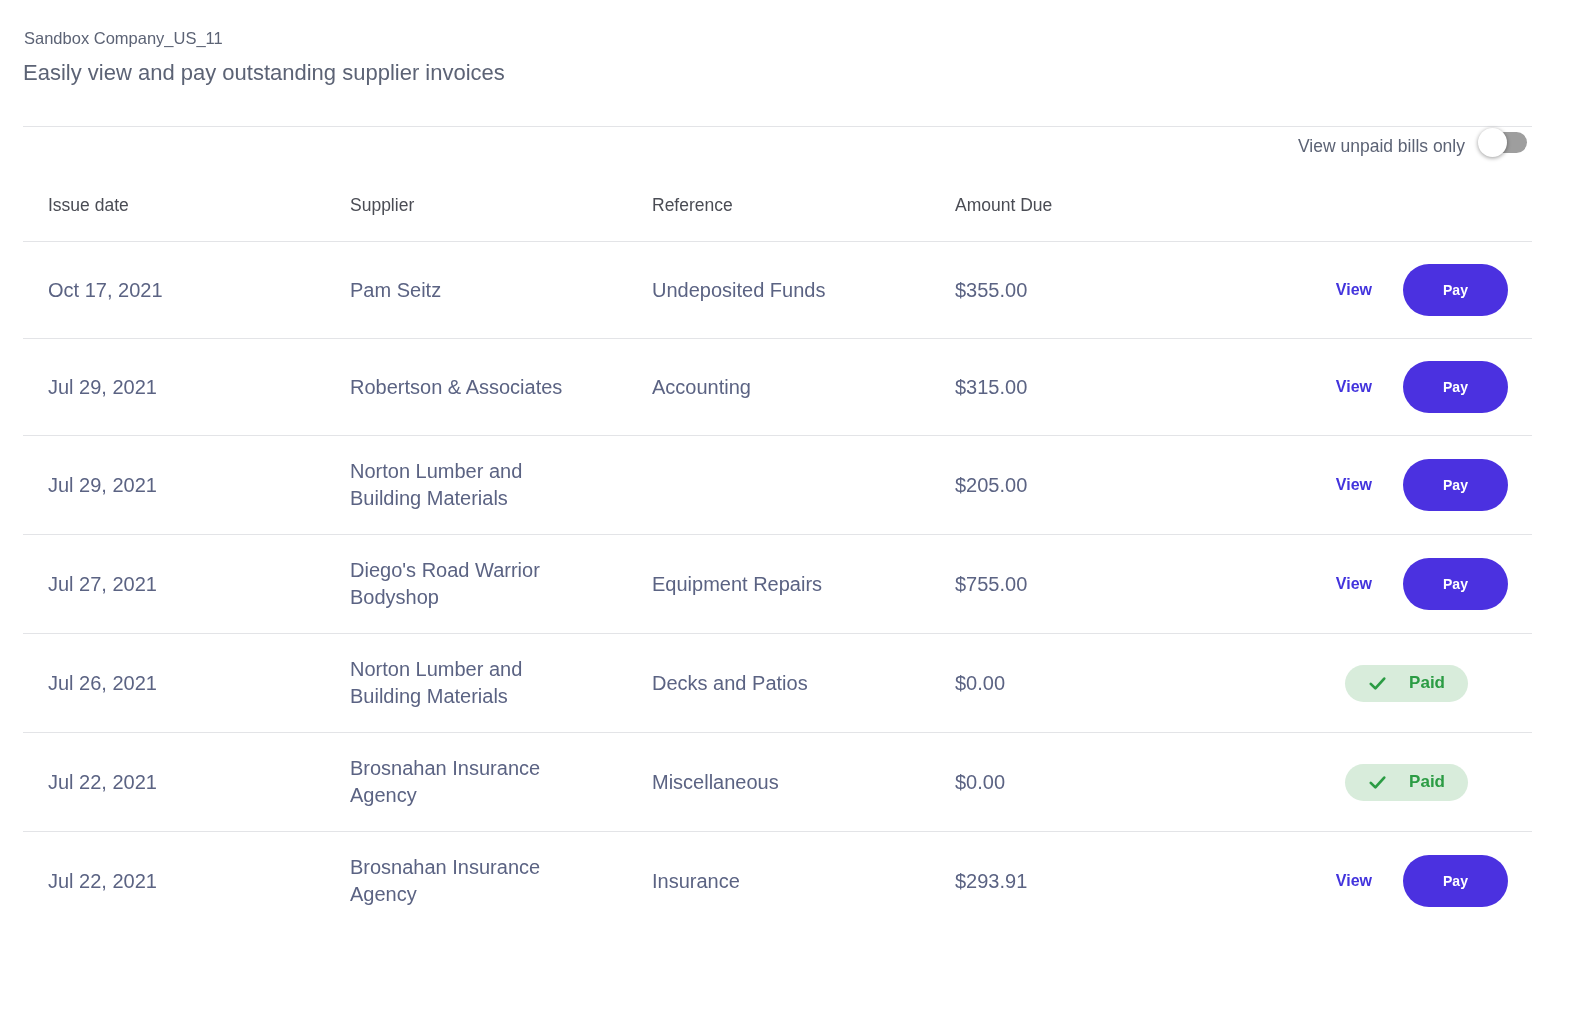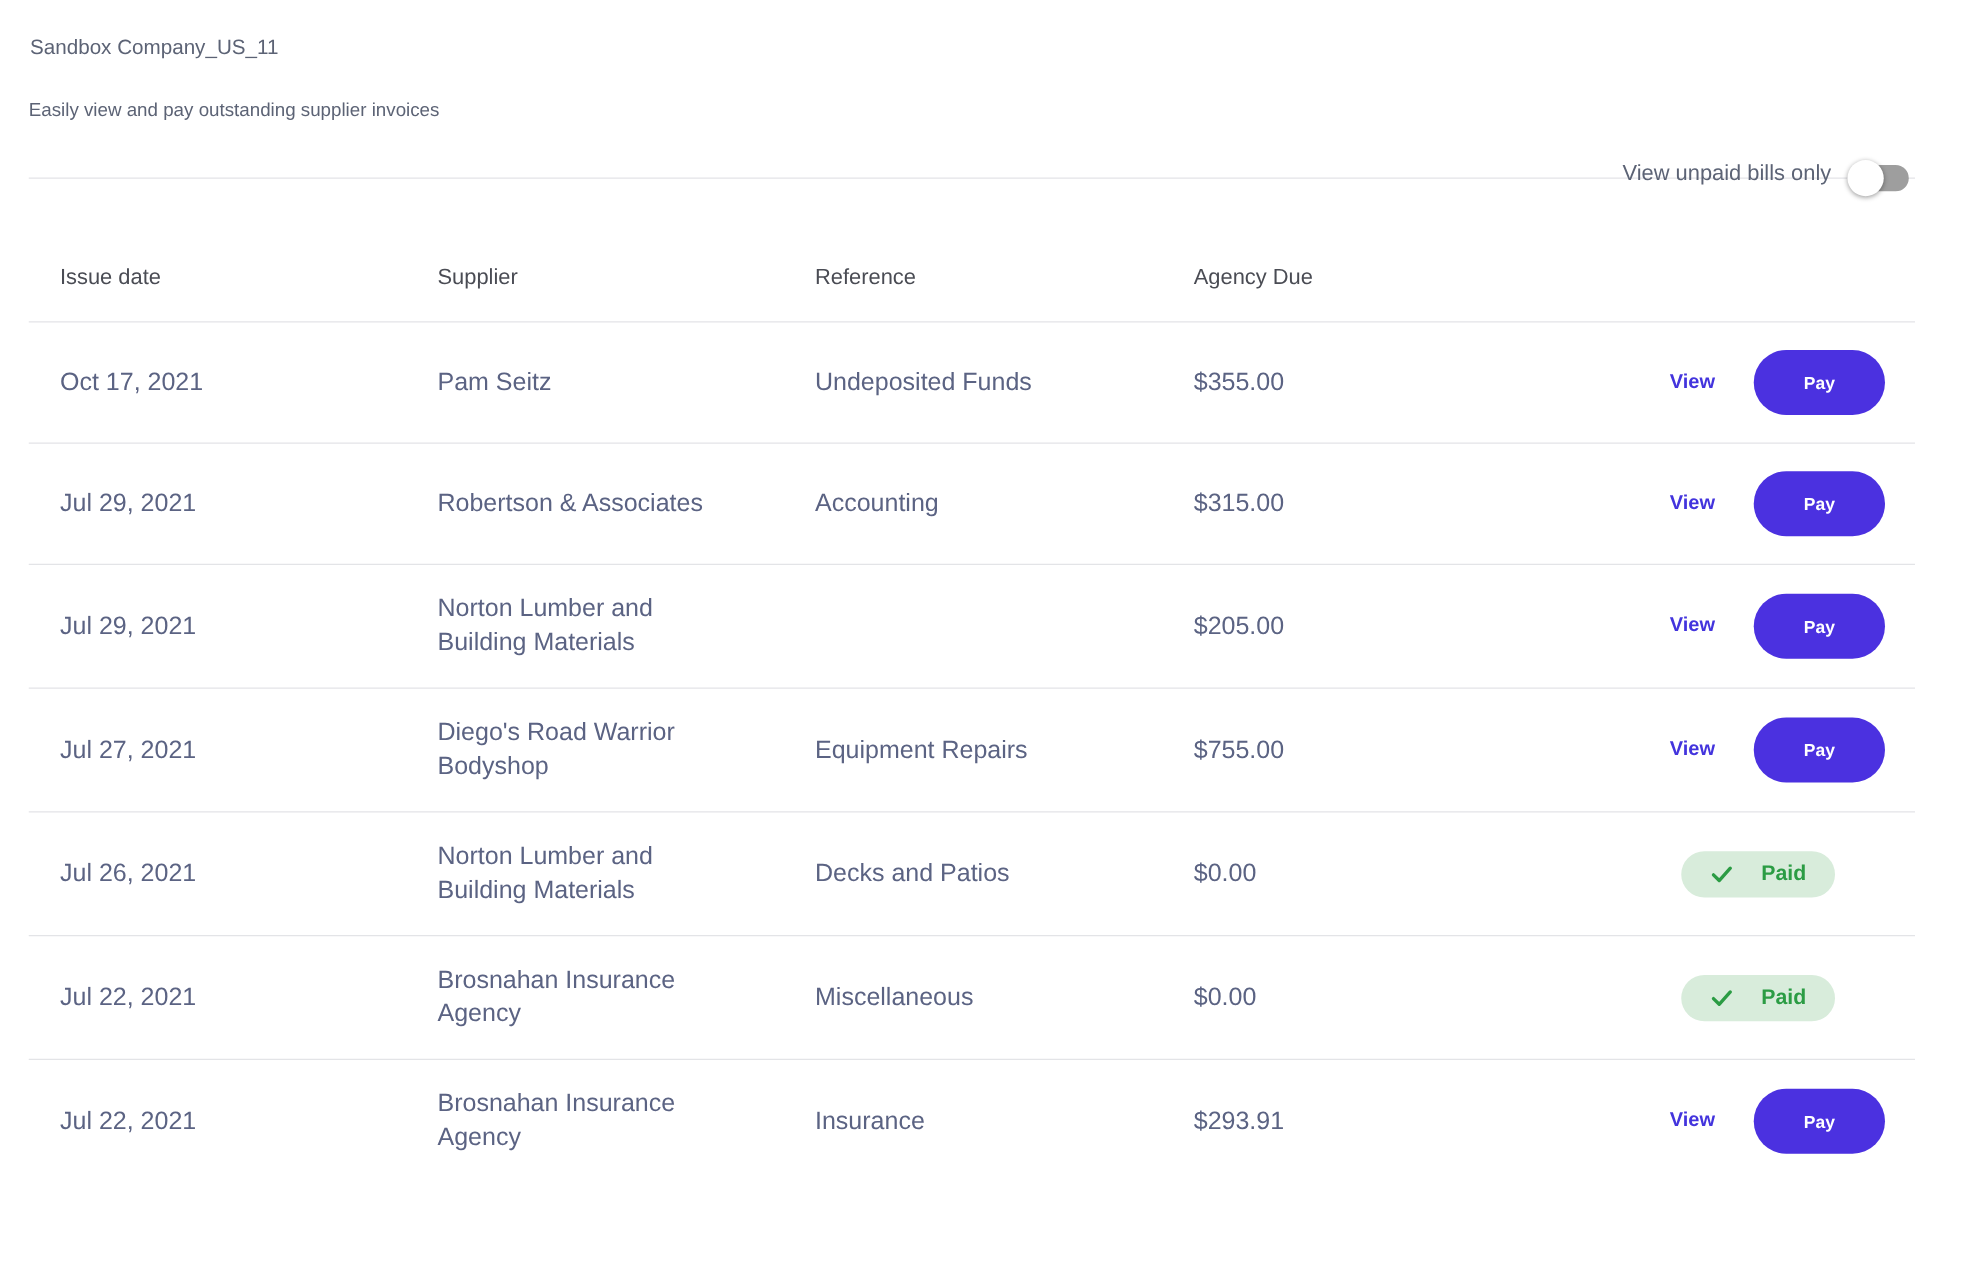--- a/index.html
+++ b/index.html
@@ -20,24 +20,24 @@
     width:1569px;height:1019px;
     font-family:"Liberation Sans", sans-serif;
     overflow:hidden;
   }
   .page{width:1509px;margin-left:23px;}
 
   
   .page-header{position:relative;padding-top:27px;border-bottom:1px solid var(--divider);padding-bottom:41px;}
   .company-name{font-size:16.5px;line-height:22px;color:var(--muted-text);padding-left:1px;}
   .page-title{margin-top:9px;font-size:60px;line-height:58px;font-weight:700;letter-spacing:-1px;color:var(--title-text);}
-  .page-subtitle{margin-top:28px;font-size:15px;line-height:24px;color:var(--muted-text);}
+  .page-subtitle{margin-top:12px;font-size:22px;line-height:24px;color:var(--muted-text);}
   .toggle-wrap{
     position:absolute;right:5px;top:128px;
-    display:flex;align-items:flex-start;gap:13px;
+    display:flex;align-items:flex-end;gap:13px;
   }
   .toggle-label{font-size:17.5px;color:var(--muted-text);}
   .toggle{position:relative;width:49px;height:29px;cursor:pointer;}
   .toggle .track{position:absolute;left:3px;top:4px;width:46px;height:21px;border-radius:11px;background:var(--toggle-track);}
   .toggle .knob{position:absolute;left:0;top:0;width:29px;height:29px;border-radius:50%;background:#ffffff;box-shadow:0 1px 4px rgba(0,0,0,0.4);}
 
   
   .grid{
     display:grid;
     grid-template-columns:302px 302px 303px 246px 1fr;
@@ -86,21 +86,21 @@
         <div class="knob"></div>
       </div>
     </div>
   </div>
 
   <div class="bills-table">
     <div class="grid table-header">
       <span class="col">Issue date</span>
       <span class="col">Supplier</span>
       <span class="col">Reference</span>
-      <span class="col">Agency Due</span>
+      <span class="col">Amount Due</span>
       <span class="col"></span>
     </div>
     <div id="table-body">
         <div class="grid row">
     <span class="cell c-date">Oct 17, 2021</span>
     <span class="cell"><span class="wrap-limit c-supplier">Pam Seitz</span></span>
     <span class="cell c-ref">Undeposited Funds</span>
     <span class="cell c-amount">$355.00</span>
     <span class="actions actions-unpaid">
       <button class="view-link">View</button>

